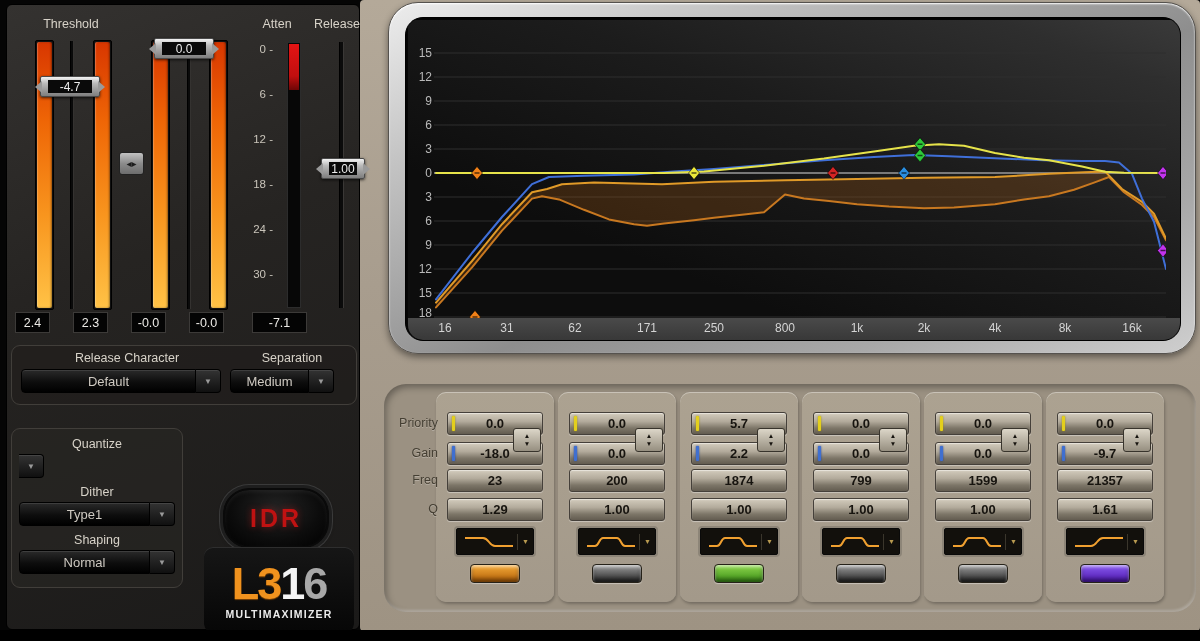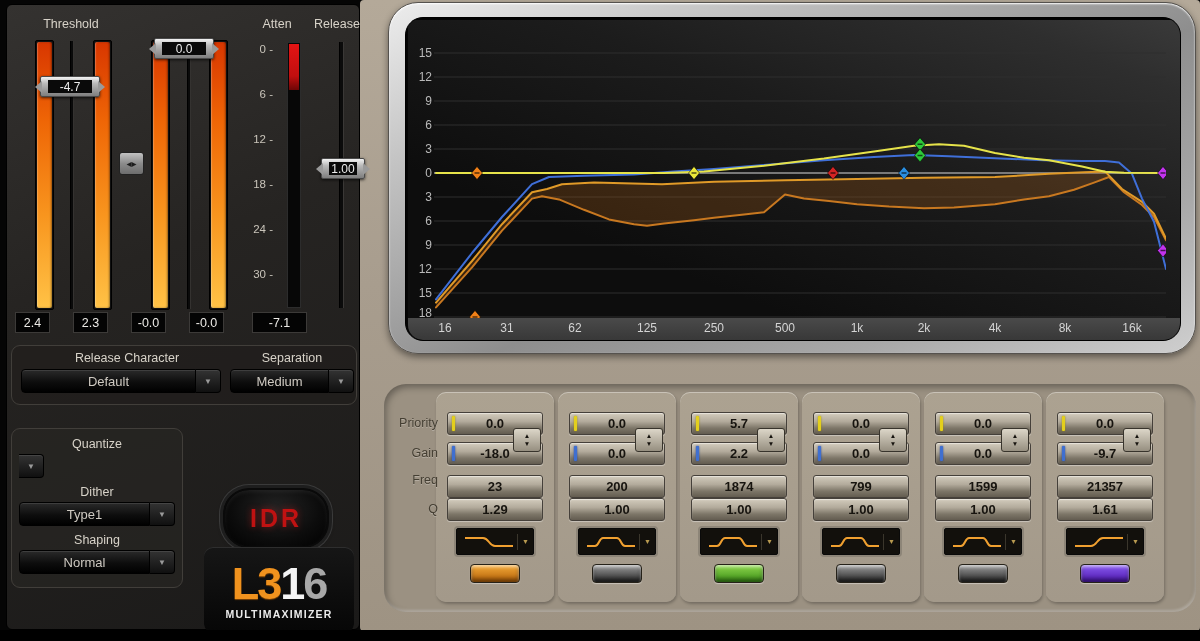--- a/index.html
+++ b/index.html
@@ -85,21 +85,21 @@
   .bbox { position:absolute; width:96px; height:23px; border-radius:3px;
     background:linear-gradient(180deg,#d3ccbd 0%,#b3ab9c 40%,#7d7668 72%,#635c50 100%);
     border:1px solid #45403a; box-shadow:0 1px 1px rgba(255,255,255,.4), inset 0 1px 1px rgba(255,255,255,.5);
     color:#17140f; font-size:13px; font-weight:bold; display:flex; align-items:center; justify-content:center; }
   .tick { position:absolute; left:4px; top:3px; width:3px; height:15px; border-radius:1px; }
   .tick.y { background:#e3cf1c; box-shadow:0 0 2px #9a8a00; }
   .tick.b { background:#3f6fd0; box-shadow:0 0 2px #1a3a90; }
   .stepper { position:absolute; left:66px; top:16px; width:28px; height:24px; z-index:3; border-radius:3px;
     background:linear-gradient(180deg,#dcd6c8,#968f80); border:1px solid #38342c;
     display:flex; flex-direction:column; align-items:center; justify-content:center; color:#16130e; font-size:6.5px; line-height:1.25; }
-  .b-gain { top:30px; } .b-freq { top:57px;margin-top:6px; } .b-q { top:86px; }
+  .b-gain { top:30px; } .b-freq { top:57px; } .b-q { top:86px; }
   .shapebtn { position:absolute; left:9px; top:116px; width:78px; height:27px; background:#12100c;
     border:1px solid #0a0a0a; border-radius:2px; box-shadow:0 0 0 2px #8d8578, 0 1px 1px rgba(255,255,255,.35);
     display:flex; align-items:center; }
   .shapebtn svg { margin-left:4px; }
   .sb-arrow { width:16px; border-left:1px solid #3a362c; color:#b89a50; font-size:7px; text-align:center; height:16px; line-height:16px; }
   .colorbtn { position:absolute; left:23px; top:152px; width:50px; height:19px; border-radius:4px; border:1px solid #262219;
     box-shadow:inset 0 2px 3px rgba(255,255,255,.55), inset 0 -3px 4px rgba(0,0,0,.45), 0 1px 1px rgba(255,255,255,.4); }
   .bottom-strip { position:absolute; left:0; top:630px; width:1200px; height:11px; background:#000; }
 </style>
 </head>
@@ -155,21 +155,21 @@
     <div class="readout" style="left:182px;">-0.0</div>
     <div class="readout" style="left:245px; width:55px;">-7.1</div>
 
     <div class="group-box" style="left:4px; top:340px; width:346px; height:60px;"></div>
     <div class="grp-label" style="left:40px; top:346px; width:160px;">Release Character</div>
     <div class="grp-label" style="left:225px; top:346px; width:120px;">Separation</div>
     <div class="dd" style="left:14px; top:364px; width:200px;">
       <div class="val">Default</div>
       <div class="arrow">▼</div>
     </div>
-    <div class="dd" style="left:223px; top:364px; width:124px;border-radius:11px;">
+    <div class="dd" style="left:223px; top:364px; width:104px;border-radius:11px;">
       <div class="val">Medium</div>
       <div class="arrow">▼</div>
     </div>
 
     <div class="group-box" style="left:4px; top:423px; width:172px; height:160px; background:rgba(40,38,36,.65);"></div>
     <div class="grp-label" style="left:14px; top:432px; width:152px;">Quantize</div>
     <div class="dd" style="left:12px; top:449px; width:156px;">
       <div class="arrow">▼</div>
     </div>
     <div class="grp-label" style="left:14px; top:480px; width:152px;">Dither</div>
@@ -249,23 +249,23 @@
           <div class="db-label" style="left: 2px; top: 220px;">9</div>
           <div class="db-label" style="left: 2px; top: 244px;">12</div>
           <div class="db-label" style="left: 2px; top: 268px;">15</div>
           <div class="db-label" style="left: 2px; top: 288px;">18</div>
         </div>
       <div class="freq-strip">
           <div id="freq-labels">
             <div class="freq-label" style="left: 20px;">16</div>
             <div class="freq-label" style="left: 82px;">31</div>
             <div class="freq-label" style="left: 150px;">62</div>
-            <div class="freq-label" style="left: 222px;">125</div>
+            <div class="freq-label" style="left: 222px;">171</div>
             <div class="freq-label" style="left: 289px;">250</div>
-            <div class="freq-label" style="left: 360px;">500</div>
+            <div class="freq-label" style="left: 360px;">800</div>
             <div class="freq-label" style="left: 432px;">1k</div>
             <div class="freq-label" style="left: 499px;">2k</div>
             <div class="freq-label" style="left: 570px;">4k</div>
             <div class="freq-label" style="left: 640px;">8k</div>
             <div class="freq-label" style="left: 707px;">16k</div>
           </div>
         </div>
     </div>
   </div>
 

